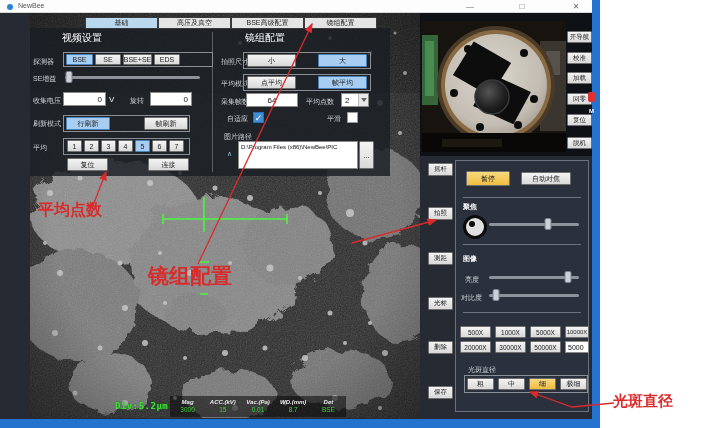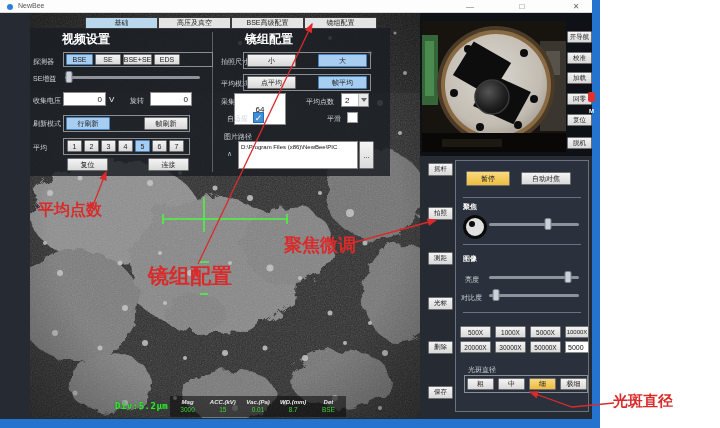--- a/index.html
+++ b/index.html
@@ -14,21 +14,21 @@
   
   .appbody{left:0;top:13px;width:592px;height:406px;background:#262b33;}
   .camarea{left:420px;top:13px;width:172px;height:143px;background:#0e1116;}
   
   .tab{top:17px;height:12px;width:73px;background:#e4e4e4;border:1px solid #3a3a3a;color:#222;
        font-size:7px;display:flex;align-items:center;justify-content:center;z-index:6;}
   .tab.active{background:#b9d8ee;}
   
   .panel{left:30px;top:28px;width:360px;height:148px;background:rgba(26,30,37,0.82);z-index:5;}
   .lbl{position:absolute;color:#cfd3d8;font-size:7px;white-space:nowrap;}
-  .hdr{position:absolute;color:#fff;font-weight:bold;font-size:12px;white-space:nowrap;}
+  .hdr{position:absolute;color:#fff;font-weight:normal;font-size:10px;white-space:nowrap;}
   .btn{position:absolute;box-sizing:border-box;display:flex;align-items:center;justify-content:center;
        font-size:7px;color:#222;background:linear-gradient(#f4f4f4,#d9d9d9);border:1px solid #6f6f6f;border-radius:1px;white-space:nowrap;}
   .btn.sel{background:#a7cdf0;border-color:#4a82bb;}
   .btn.orange{background:linear-gradient(#f9da80,#eebd40);}
   .grp{position:absolute;box-sizing:border-box;border:1px solid #8a8f96;}
   .inp{position:absolute;box-sizing:border-box;background:#fff;border:1px solid #8a8a8a;color:#111;
        font-size:8px;display:flex;align-items:center;}
   .slider{position:absolute;height:12px;}
   .slider .track{position:absolute;left:0;right:0;top:5px;height:3px;background:#8e939b;border-radius:2px;}
   .slider .thumb{position:absolute;top:0;width:7px;height:12px;background:#ccd1d9;border:1px solid #7d838d;
@@ -219,21 +219,21 @@
     <div class="grp" style="left:213px;top:24px;width:128px;height:17px;"></div>
     <div class="btn" style="left:217px;top:26px;width:49px;height:13px;">小</div>
     <div class="btn sel" style="left:288px;top:26px;width:49px;height:13px;">大</div>
 
     <div class="lbl" style="left:191px;top:51px;">平均模式</div>
     <div class="grp" style="left:213px;top:46px;width:128px;height:17px;"></div>
     <div class="btn" style="left:217px;top:48px;width:49px;height:13px;">点平均</div>
     <div class="btn sel" style="left:288px;top:48px;width:49px;height:13px;">帧平均</div>
 
     <div class="lbl" style="left:191px;top:69px;">采集帧数</div>
-    <div class="inp" style="left:204px;top:65px;width:52px;height:32px;justify-content:center;">64</div>
+    <div class="inp" style="left:216px;top:65px;width:52px;height:14px;justify-content:center;">64</div>
     <div class="lbl" style="left:276px;top:69px;">平均点数</div>
     <div class="dd" style="left:311px;top:65px;width:28px;height:14px;">
       <span class="val">2</span>
         <span class="arr"></span>
     </div>
 
     <div class="lbl" style="left:197px;top:86px;">自适应</div>
     <div class="cb checked" style="left:223px;top:84px;">
         <span>✓</span>
       </div>
@@ -374,21 +374,20 @@
   <div class="abs titlebar">
     <div class="abs app-icon"></div>
     <div class="abs app-title">NewBee</div>
     <div class="abs winbtn" style="left:462px;">—</div>
     <div class="abs winbtn" style="left:514px;">□</div>
     <div class="abs winbtn" style="left:568px;">✕</div>
   </div>
 
   <div class="annot" style="left:38px;top:200px;font-size:16px;">平均点数</div>
   <div class="annot" style="left:148px;top:262px;font-size:21px;">镜组配置</div>
-  <div class="annot" style="left:284px;top:233px;font-size:18px;">聚焦微调</div>
   <div class="annot" style="left:613px;top:392px;font-size:15px;">光斑直径</div>
 
   <svg class="abs" style="left:0;top:0;z-index:10;pointer-events:none;" width="720" height="428">
     <defs>
       <marker id="arrow" markerWidth="9" markerHeight="8" refX="6.5" refY="3" orient="auto">
         <path d="M0,0 L7.5,3 L0,6 z" fill="#d92b2b"></path>
       </marker>
     </defs>
     <g stroke="#d92b2b" stroke-width="1.3" fill="none">
       <line x1="92" y1="208" x2="106" y2="172" marker-end="url(#arrow)"></line>

